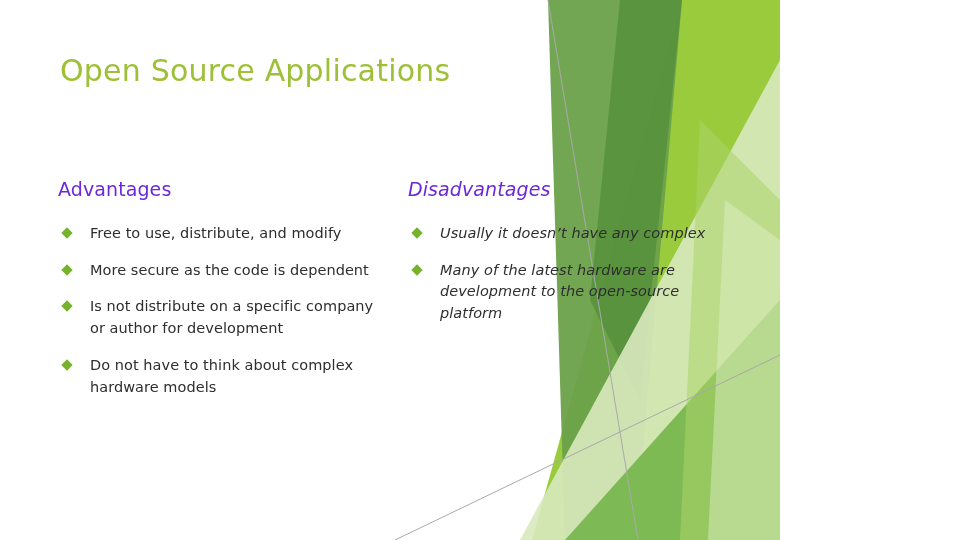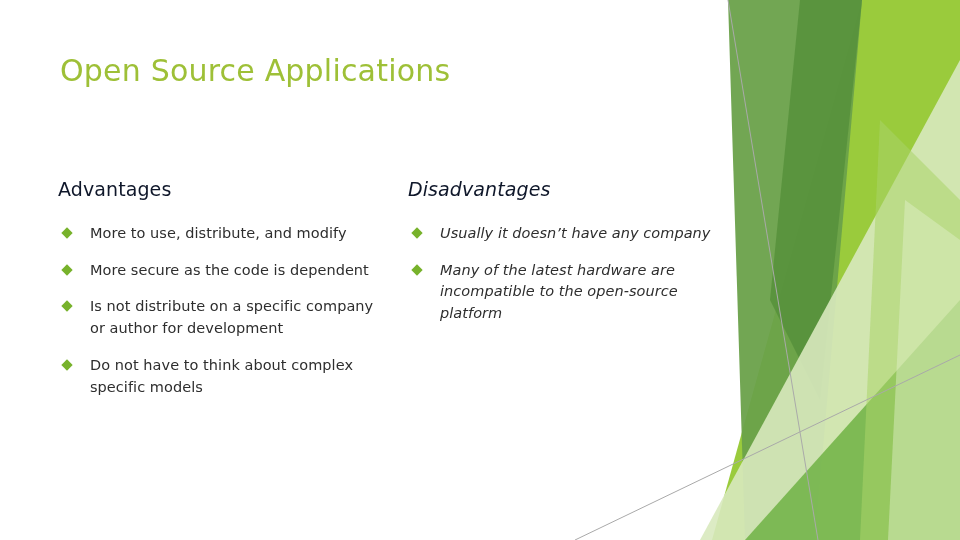--- a/index.html
+++ b/index.html
@@ -2,21 +2,21 @@
 <html><head>
 <meta charset="utf-8">
 <style>
   html, body {
     margin: 0;
     padding: 0;
     background: #ffffff;
   }
   #slide {
     position: relative;
-    width: 960px;
+    width: 780px;
     height: 540px;
     background: #ffffff;
     overflow: hidden;
     font-family: "DejaVu Sans", sans-serif;
   }
   #deco {
     position: absolute;
     top: 0;
     right: 0;
     width: 960px;
@@ -36,21 +36,21 @@
   }
   .col {
     position: absolute;
     top: 178px;
   }
   #col-left  { left: 58px;  width: 330px; }
   #col-right { left: 408px; width: 330px; font-style: italic; }
   .col-head {
     font-size: 19px;
     font-weight: 400;
-    color: #0f172a;
+    color: #6d28d9;
     line-height: 1.25;
     margin: 0 0 21px 0;
     letter-spacing: 0.1px;
   }
   .bullets {
     list-style: none;
     margin: 0;
     padding: 0;
   }
   .bullet {
@@ -102,44 +102,44 @@
     <line x1="575" y1="540" x2="960" y2="355" stroke="#A9A9A9" stroke-width="1"></line>
   </svg>
 
   <div id="title">Open Source Applications</div>
 
   <div class="col" id="col-left">
     <div class="col-head">Advantages</div>
     <ul class="bullets">
       <li class="bullet">
         <span class="dia"></span>
-        <span class="txt">More to use, distribute, and modify</span>
+        <span class="txt">Free to use, distribute, and modify</span>
       </li>
       <li class="bullet">
         <span class="dia"></span>
         <span class="txt">More secure as the code is dependent</span>
       </li>
       <li class="bullet">
         <span class="dia"></span>
         <span class="txt">Is not distribute on a specific company or author for development</span>
       </li>
       <li class="bullet">
         <span class="dia"></span>
-        <span class="txt">Do not have to think about complex specific models</span>
+        <span class="txt">Do not have to think about complex hardware models</span>
       </li>
     </ul>
   </div>
 
   <div class="col" id="col-right">
     <div class="col-head">Disadvantages</div>
     <ul class="bullets">
       <li class="bullet">
         <span class="dia"></span>
-        <span class="txt">Usually it doesn’t have any company</span>
+        <span class="txt">Usually it doesn’t have any complex</span>
       </li>
       <li class="bullet">
         <span class="dia"></span>
-        <span class="txt">Many of the latest hardware are incompatible to the open-source platform</span>
+        <span class="txt">Many of the latest hardware are development to the open-source platform</span>
       </li>
     </ul>
   </div>
 
 </div>
 
 </body></html>

